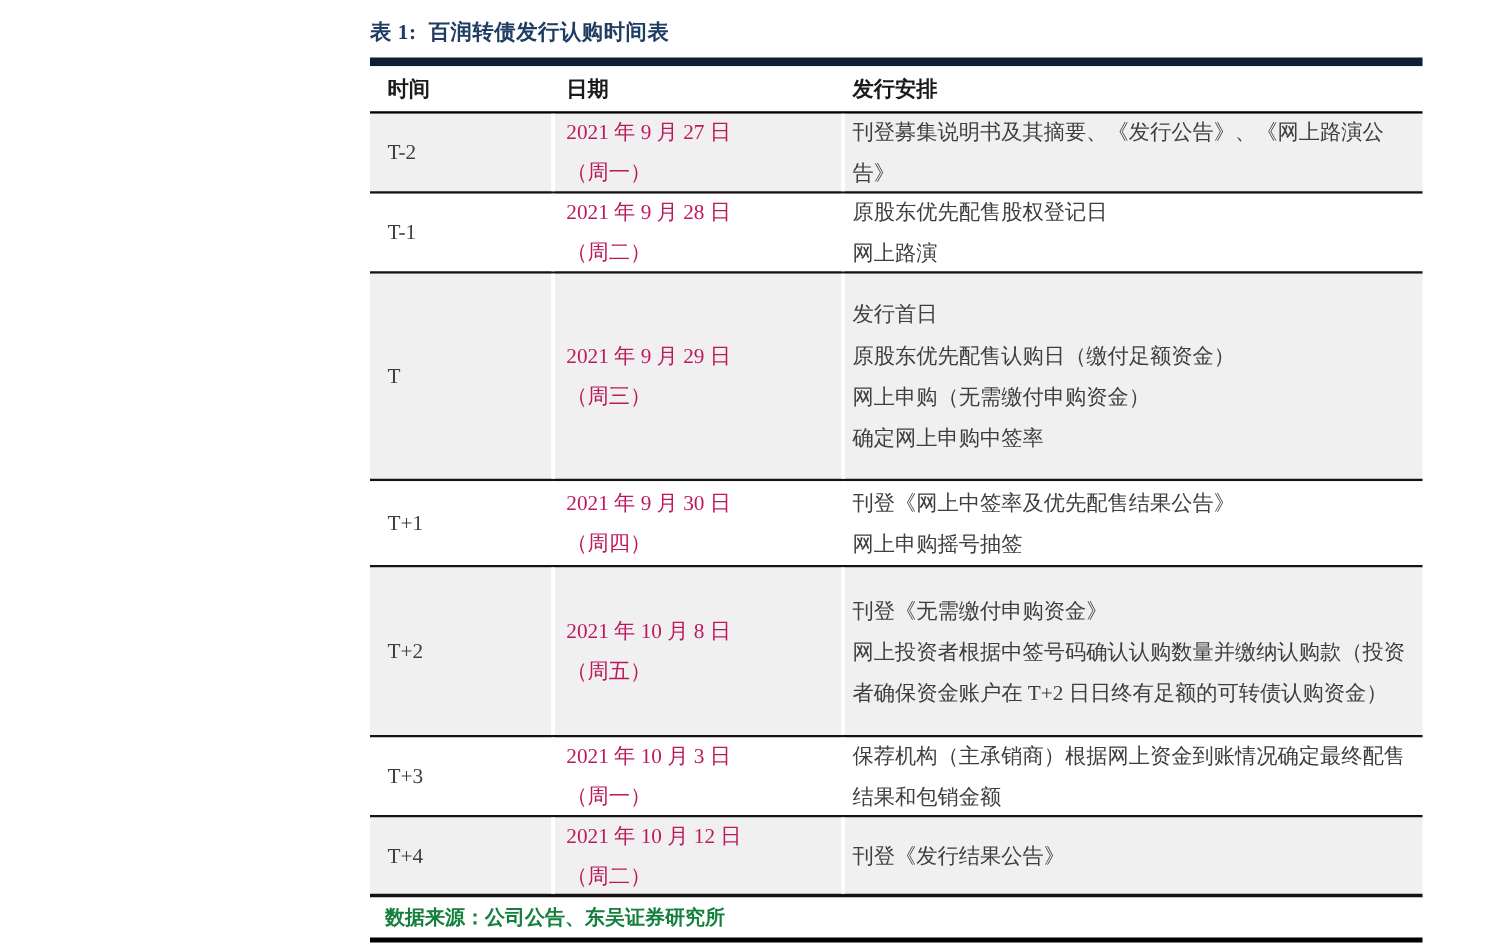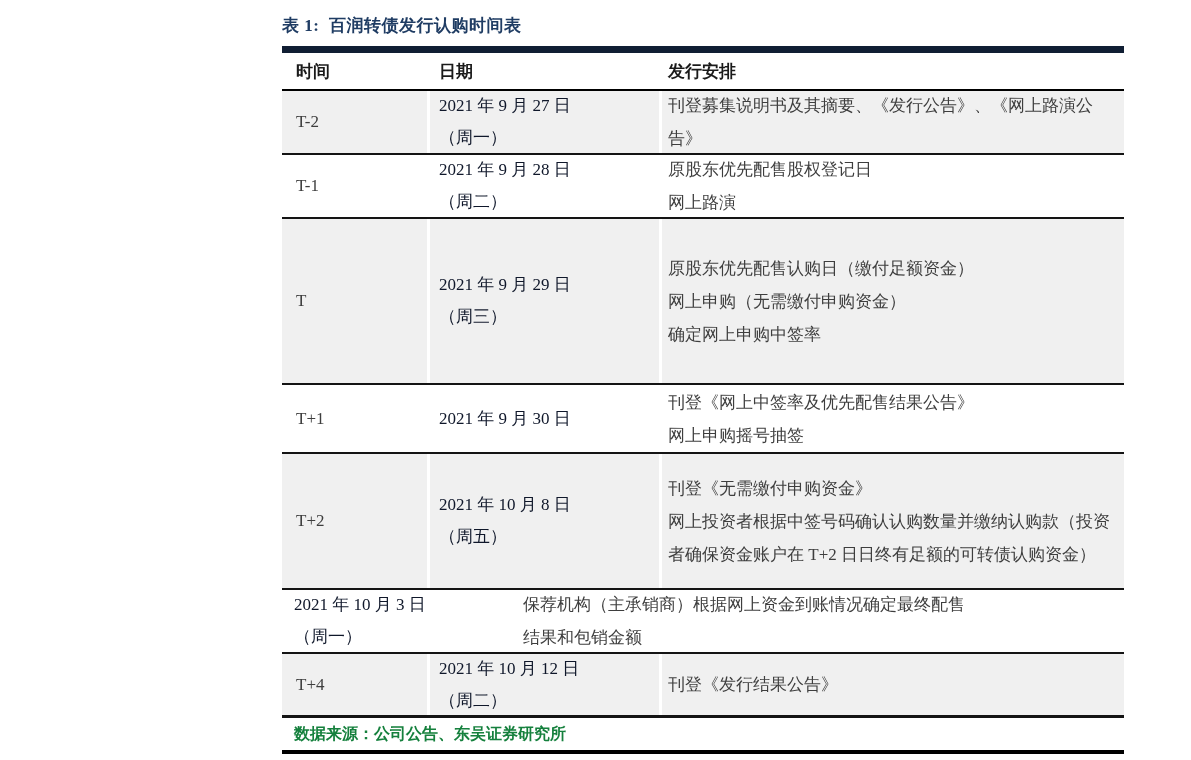--- a/index.html
+++ b/index.html
@@ -1,25 +1,25 @@
 <!DOCTYPE html>
 <html><head>
 <meta charset="utf-8">
 <style>
   html,body{margin:0;padding:0;background:#ffffff;}
   body{width:1191px;height:760px;font-family:"Liberation Serif","DejaVu Serif",serif;-webkit-font-smoothing:antialiased;}
   .page{position:relative;width:1191px;height:760px;overflow:hidden;}
-  .tbl{position:absolute;left:282px;top:0;width:842px;}
+  .tbl{position:absolute;left:296px;top:0;width:842px;}
   .title{margin-top:14px;font-size:17px;font-weight:bold;color:#1f3c63;white-space:pre;letter-spacing:0.5px;}
   .rule{margin-top:9px;height:7px;background:#101e33;}
   .hdr{display:flex;height:36px;align-items:center;border-bottom:2px solid #000;color:#1a1a1a;font-weight:bold;font-size:17px;background:#ffffff;}
   .trow{display:flex;border-bottom:2px solid #141414;background:#ffffff;}
   .trow.alt{background:#f0f0f0;}
   .c1{width:145px;box-sizing:border-box;padding-left:14px;display:flex;align-items:center;color:#3e3e3e;font-size:17px;}
-  .c2{width:232px;box-sizing:border-box;border-left:3px solid #ffffff;padding-left:9px;display:flex;flex-direction:column;justify-content:center;color:#0f172a;font-size:17px;line-height:32px;}
+  .c2{width:232px;box-sizing:border-box;border-left:3px solid #ffffff;padding-left:9px;display:flex;flex-direction:column;justify-content:center;color:#be185d;font-size:17px;line-height:32px;}
   .c3{width:462px;box-sizing:border-box;border-left:3px solid #ffffff;padding-left:6px;padding-right:10px;display:flex;flex-direction:column;justify-content:center;color:#3e3e3e;font-size:17px;line-height:33px;}
   .hdr .c1,.hdr .c2,.hdr .c3{color:#1a1a1a;line-height:normal;}
   .h62{height:62px}.h164{height:164px}.h67{height:67px}.h134{height:134px}.h61{height:61px}
   .trow.last{border-bottom:3px solid #141414;}
   .src{height:32px;display:flex;align-items:center;padding-left:12px;font-weight:bold;font-size:16px;color:#15803d;background:#ffffff;border-bottom:4px solid #000;}
 </style>
 </head>
 <body>
 
 <div class="page">
@@ -57,50 +57,53 @@
       </div>
     </div>
 
     <div class="trow alt h164">
       <div class="c1">T</div>
       <div class="c2">
         <div>2021 年 9 月 29 日</div>
         <div>（周三）</div>
       </div>
       <div class="c3">
+        <div>发行首日</div>
         <div>原股东优先配售认购日（缴付足额资金）</div>
         <div>网上申购（无需缴付申购资金）</div>
         <div>确定网上申购中签率</div>
       </div>
     </div>
 
     <div class="trow h67">
       <div class="c1">T+1</div>
       <div class="c2">
         <div>2021 年 9 月 30 日</div>
+        <div>（周四）</div>
       </div>
       <div class="c3">
         <div>刊登《网上中签率及优先配售结果公告》</div>
         <div>网上申购摇号抽签</div>
       </div>
     </div>
 
     <div class="trow alt h134">
       <div class="c1">T+2</div>
       <div class="c2">
         <div>2021 年 10 月 8 日</div>
         <div>（周五）</div>
       </div>
       <div class="c3">
         <div>刊登《无需缴付申购资金》</div>
         <div>网上投资者根据中签号码确认认购数量并缴纳认购款（投资者确保资金账户在 T+2 日日终有足额的可转债认购资金）</div>
       </div>
     </div>
 
     <div class="trow h62">
+      <div class="c1">T+3</div>
       <div class="c2">
         <div>2021 年 10 月 3 日</div>
         <div>（周一）</div>
       </div>
       <div class="c3">
         <div>保荐机构（主承销商）根据网上资金到账情况确定最终配售结果和包销金额</div>
       </div>
     </div>
 
     <div class="trow alt last h61">

